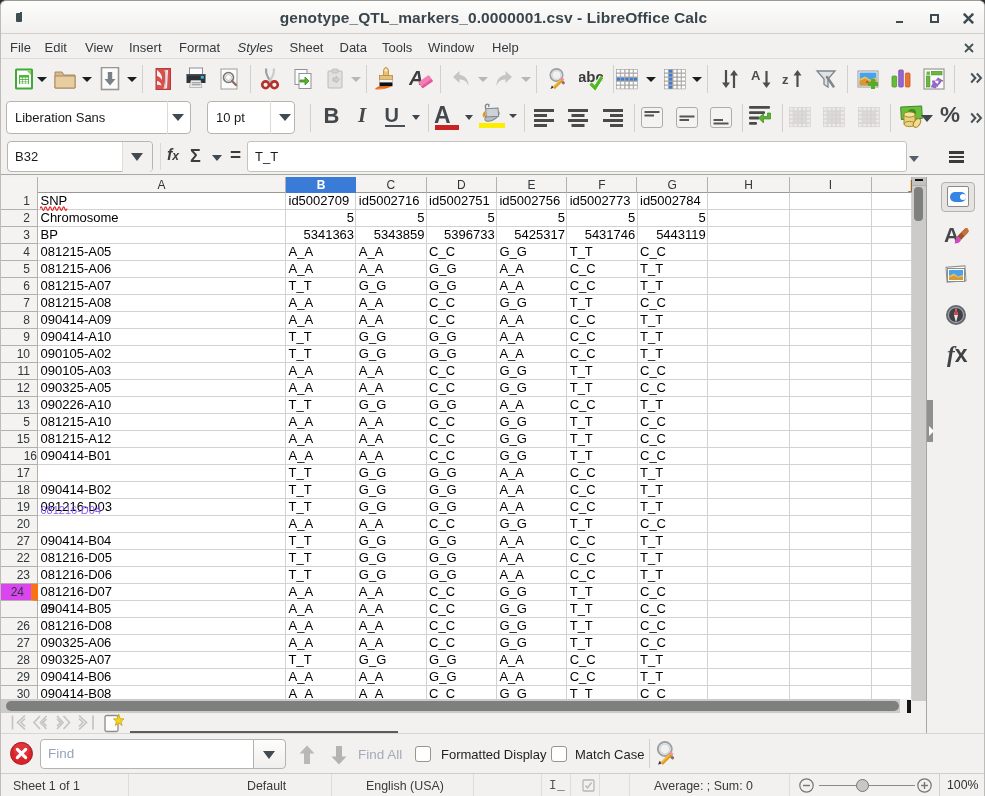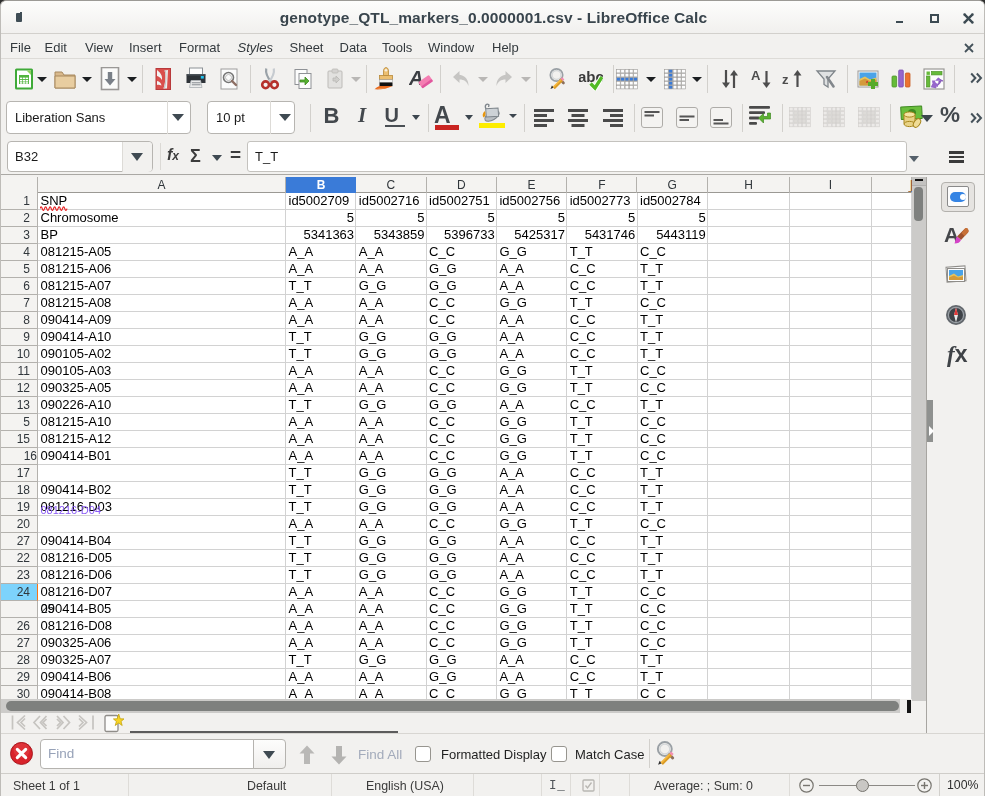--- a/index.html
+++ b/index.html
@@ -658,21 +658,21 @@
 <div class="abs" style="left:639.0px;top:373px;width:64.5px;height:17px;font-size:13px;color:#000;line-height:16px;">T_T</div>
 <div class="abs" style="left:0;top:390px;width:37px;height:17px;background:#f4f3f1;border-right:1px solid #b3b1ad;border-bottom:1px solid #b3b1ad;color:#30363b;font-size:12px;text-align:right;line-height:17px;"><span style="padding-right:7px;">23</span></div>
 <div class="abs" style="left:37px;top:406px;width:874px;height:1px;background:#d2d2d2;"></div>
 <div class="abs" style="left:39.5px;top:390px;width:242px;height:17px;font-size:13px;color:#000;line-height:16px;white-space:nowrap;">081216-D06</div>
 <div class="abs" style="left:287.5px;top:390px;width:64.3px;height:17px;font-size:13px;color:#000;line-height:16px;">T_T</div>
 <div class="abs" style="left:357.8px;top:390px;width:64.3px;height:17px;font-size:13px;color:#000;line-height:16px;">G_G</div>
 <div class="abs" style="left:428.1px;top:390px;width:64.3px;height:17px;font-size:13px;color:#000;line-height:16px;">G_G</div>
 <div class="abs" style="left:498.4px;top:390px;width:64.3px;height:17px;font-size:13px;color:#000;line-height:16px;">A_A</div>
 <div class="abs" style="left:568.7px;top:390px;width:64.3px;height:17px;font-size:13px;color:#000;line-height:16px;">C_C</div>
 <div class="abs" style="left:639.0px;top:390px;width:64.5px;height:17px;font-size:13px;color:#000;line-height:16px;">T_T</div>
-<div class="abs" style="left:0;top:407px;width:37px;height:17px;background:#7dd3fc;border-right:1px solid #f97316;border-bottom:1px solid #b3b1ad;color:#30363b;font-size:12px;text-align:right;line-height:17px;"><span style="padding-right:7px;">24</span></div>
+<div class="abs" style="left:0;top:407px;width:37px;height:17px;background:#d946ef;border-right:7px solid #f97316;border-bottom:1px solid #b3b1ad;color:#30363b;font-size:12px;text-align:right;line-height:17px;"><span style="padding-right:7px;">24</span></div>
 <div class="abs" style="left:37px;top:423px;width:874px;height:1px;background:#d2d2d2;"></div>
 <div class="abs" style="left:39.5px;top:407px;width:242px;height:17px;font-size:13px;color:#000;line-height:16px;white-space:nowrap;">081216-D07</div>
 <div class="abs" style="left:287.5px;top:407px;width:64.3px;height:17px;font-size:13px;color:#000;line-height:16px;">A_A</div>
 <div class="abs" style="left:357.8px;top:407px;width:64.3px;height:17px;font-size:13px;color:#000;line-height:16px;">A_A</div>
 <div class="abs" style="left:428.1px;top:407px;width:64.3px;height:17px;font-size:13px;color:#000;line-height:16px;">C_C</div>
 <div class="abs" style="left:498.4px;top:407px;width:64.3px;height:17px;font-size:13px;color:#000;line-height:16px;">G_G</div>
 <div class="abs" style="left:568.7px;top:407px;width:64.3px;height:17px;font-size:13px;color:#000;line-height:16px;">T_T</div>
 <div class="abs" style="left:639.0px;top:407px;width:64.5px;height:17px;font-size:13px;color:#000;line-height:16px;">C_C</div>
 <div class="abs" style="left:0;top:424px;width:37px;height:17px;background:#f4f3f1;border-right:1px solid #b3b1ad;border-bottom:1px solid #b3b1ad;color:#30363b;font-size:12px;text-align:right;line-height:17px;"><span style="padding-right:7px;margin-left:40px;">25</span></div>
 <div class="abs" style="left:37px;top:440px;width:874px;height:1px;background:#d2d2d2;"></div>

